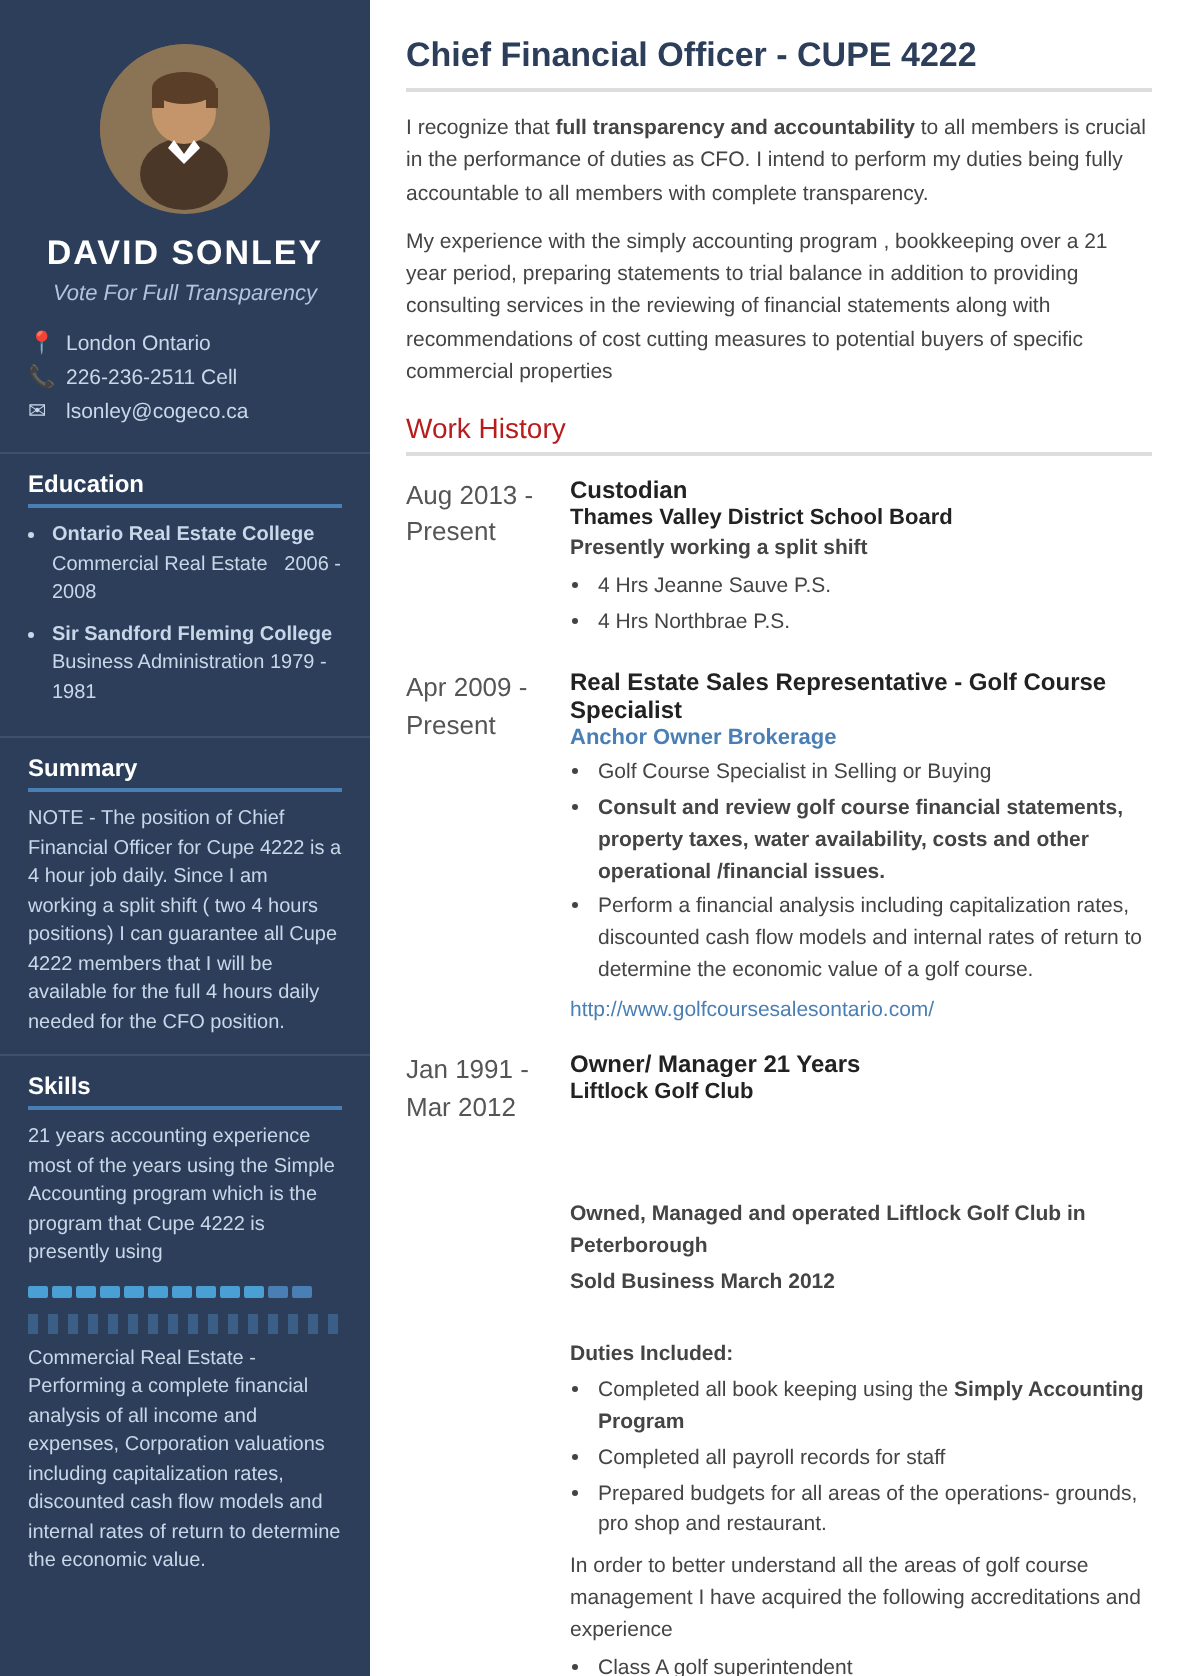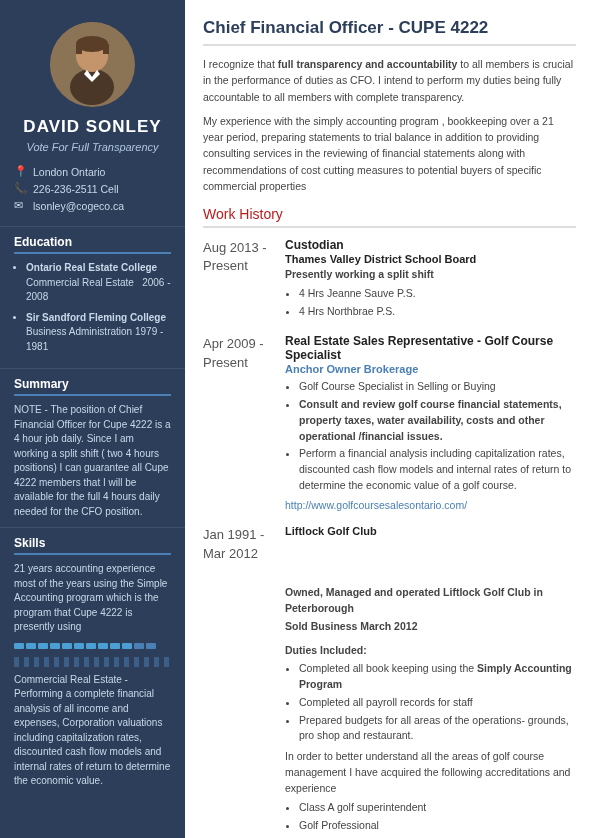--- a/index.html
+++ b/index.html
@@ -330,24 +330,25 @@
           <li>Perform a financial analysis including capitalization rates, discounted cash flow models and internal rates of return to determine the economic value of a golf course.</li>
         </ul>
         <div style="margin-top:4px; color:#4a7fb5; font-size:10.5px;">http://www.golfcoursesalesontario.com/</div>
       </div>
     </div>
   </div>
 
   <div class="work-entry">
     <div class="work-dates">Jan 1991 -<br>Mar 2012</div>
     <div class="work-detail">
+      <div class="work-title">Owner/ Manager 21 Years</div>
       <div class="work-company-plain">Liftlock Golf Club</div>
       <div class="work-sub">
         <div style="font-weight:bold; margin-bottom:2px;margin-top:48px;">Owned, Managed and operated Liftlock Golf Club in Peterborough</div>
-        <div style="font-weight:bold; margin-bottom:8px;">Sold Business March 2012</div>
+        <div style="font-weight:bold; margin-bottom:20px;">Sold Business March 2012</div>
         <div style="font-weight:bold; margin-bottom:3px;">Duties Included:</div>
         <ul>
           <li>Completed all book keeping using the <strong>Simply Accounting Program</strong></li>
           <li>Completed all payroll records for staff</li>
           <li>Prepared budgets for all areas of the operations- grounds, pro shop and restaurant.</li>
         </ul>
         <div style="margin: 5px 0 4px;">In order to better understand all the areas of golf course management I have acquired the following accreditations and experience</div>
         <ul>
           <li>Class A golf superintendent</li>
           <li>Golf Professional</li>

